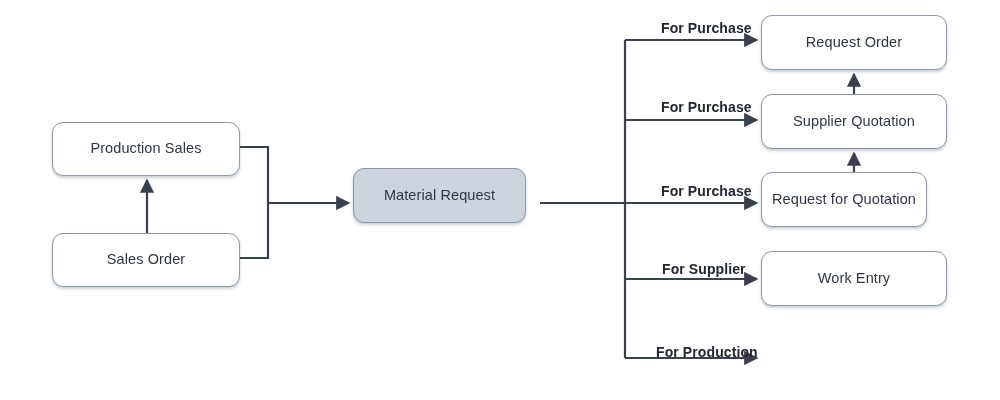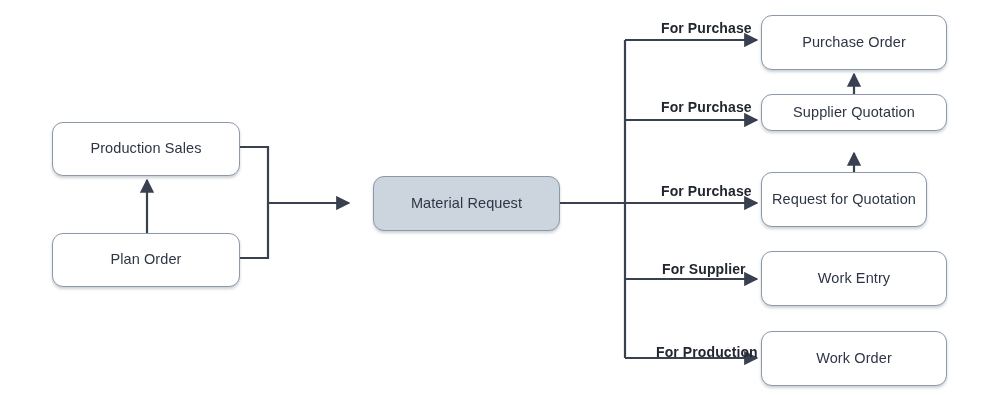--- a/index.html
+++ b/index.html
@@ -93,46 +93,43 @@
     <path d="M 854 172 L 854 153" fill="none" stroke="#394150" stroke-width="2.2" marker-end="url(#arrow)"></path>
 
     <path d="M 854 94 L 854 74" fill="none" stroke="#394150" stroke-width="2.2" marker-end="url(#arrow)"></path>
   </svg>
 
   <div class="node" style="left:52px; top:122px; width:188px; height:54px;">
     <span>Production Sales</span>
   </div>
 
   <div class="node" style="left:52px; top:233px; width:188px; height:54px;">
-    <span>Plan Order</span>
+    <span>Sales Order</span>
   </div>
 
-  <div class="node accent" style="left:353px; top:176px; width:187px; height:55px;margin-left:20px;">
+  <div class="node accent" style="left:353px; top:168px; width:173px; height:55px;">
     <span>Material Request</span>
   </div>
 
   <div class="node" style="left:761px; top:15px; width:186px; height:55px;">
-    <span>Purchase Order</span>
+    <span>Request Order</span>
   </div>
 
-  <div class="node" style="left:761px; top:94px; width:186px; height:37px;">
+  <div class="node" style="left:761px; top:94px; width:186px; height:55px;">
     <span>Supplier Quotation</span>
   </div>
 
   <div class="node" style="left:761px; top:172px; width:166px; height:55px;">
     <span>Request for Quotation</span>
   </div>
 
   <div class="node" style="left:761px; top:251px; width:186px; height:55px;">
     <span>Work Entry</span>
   </div>
 
-  <div class="node" style="left:761px; top:331px; width:186px; height:55px;">
-    <span>Work Order</span>
-  </div>
 
   <div class="edge-label" style="left:661px; top:20px;">For Purchase</div>
 
   <div class="edge-label" style="left:661px; top:99px;">For Purchase</div>
 
   <div class="edge-label" style="left:661px; top:183px;">For Purchase</div>
 
   <div class="edge-label" style="left:662px; top:261px;">For Supplier</div>
 
   <div class="edge-label" style="left:656px; top:344px;">For Production</div>

